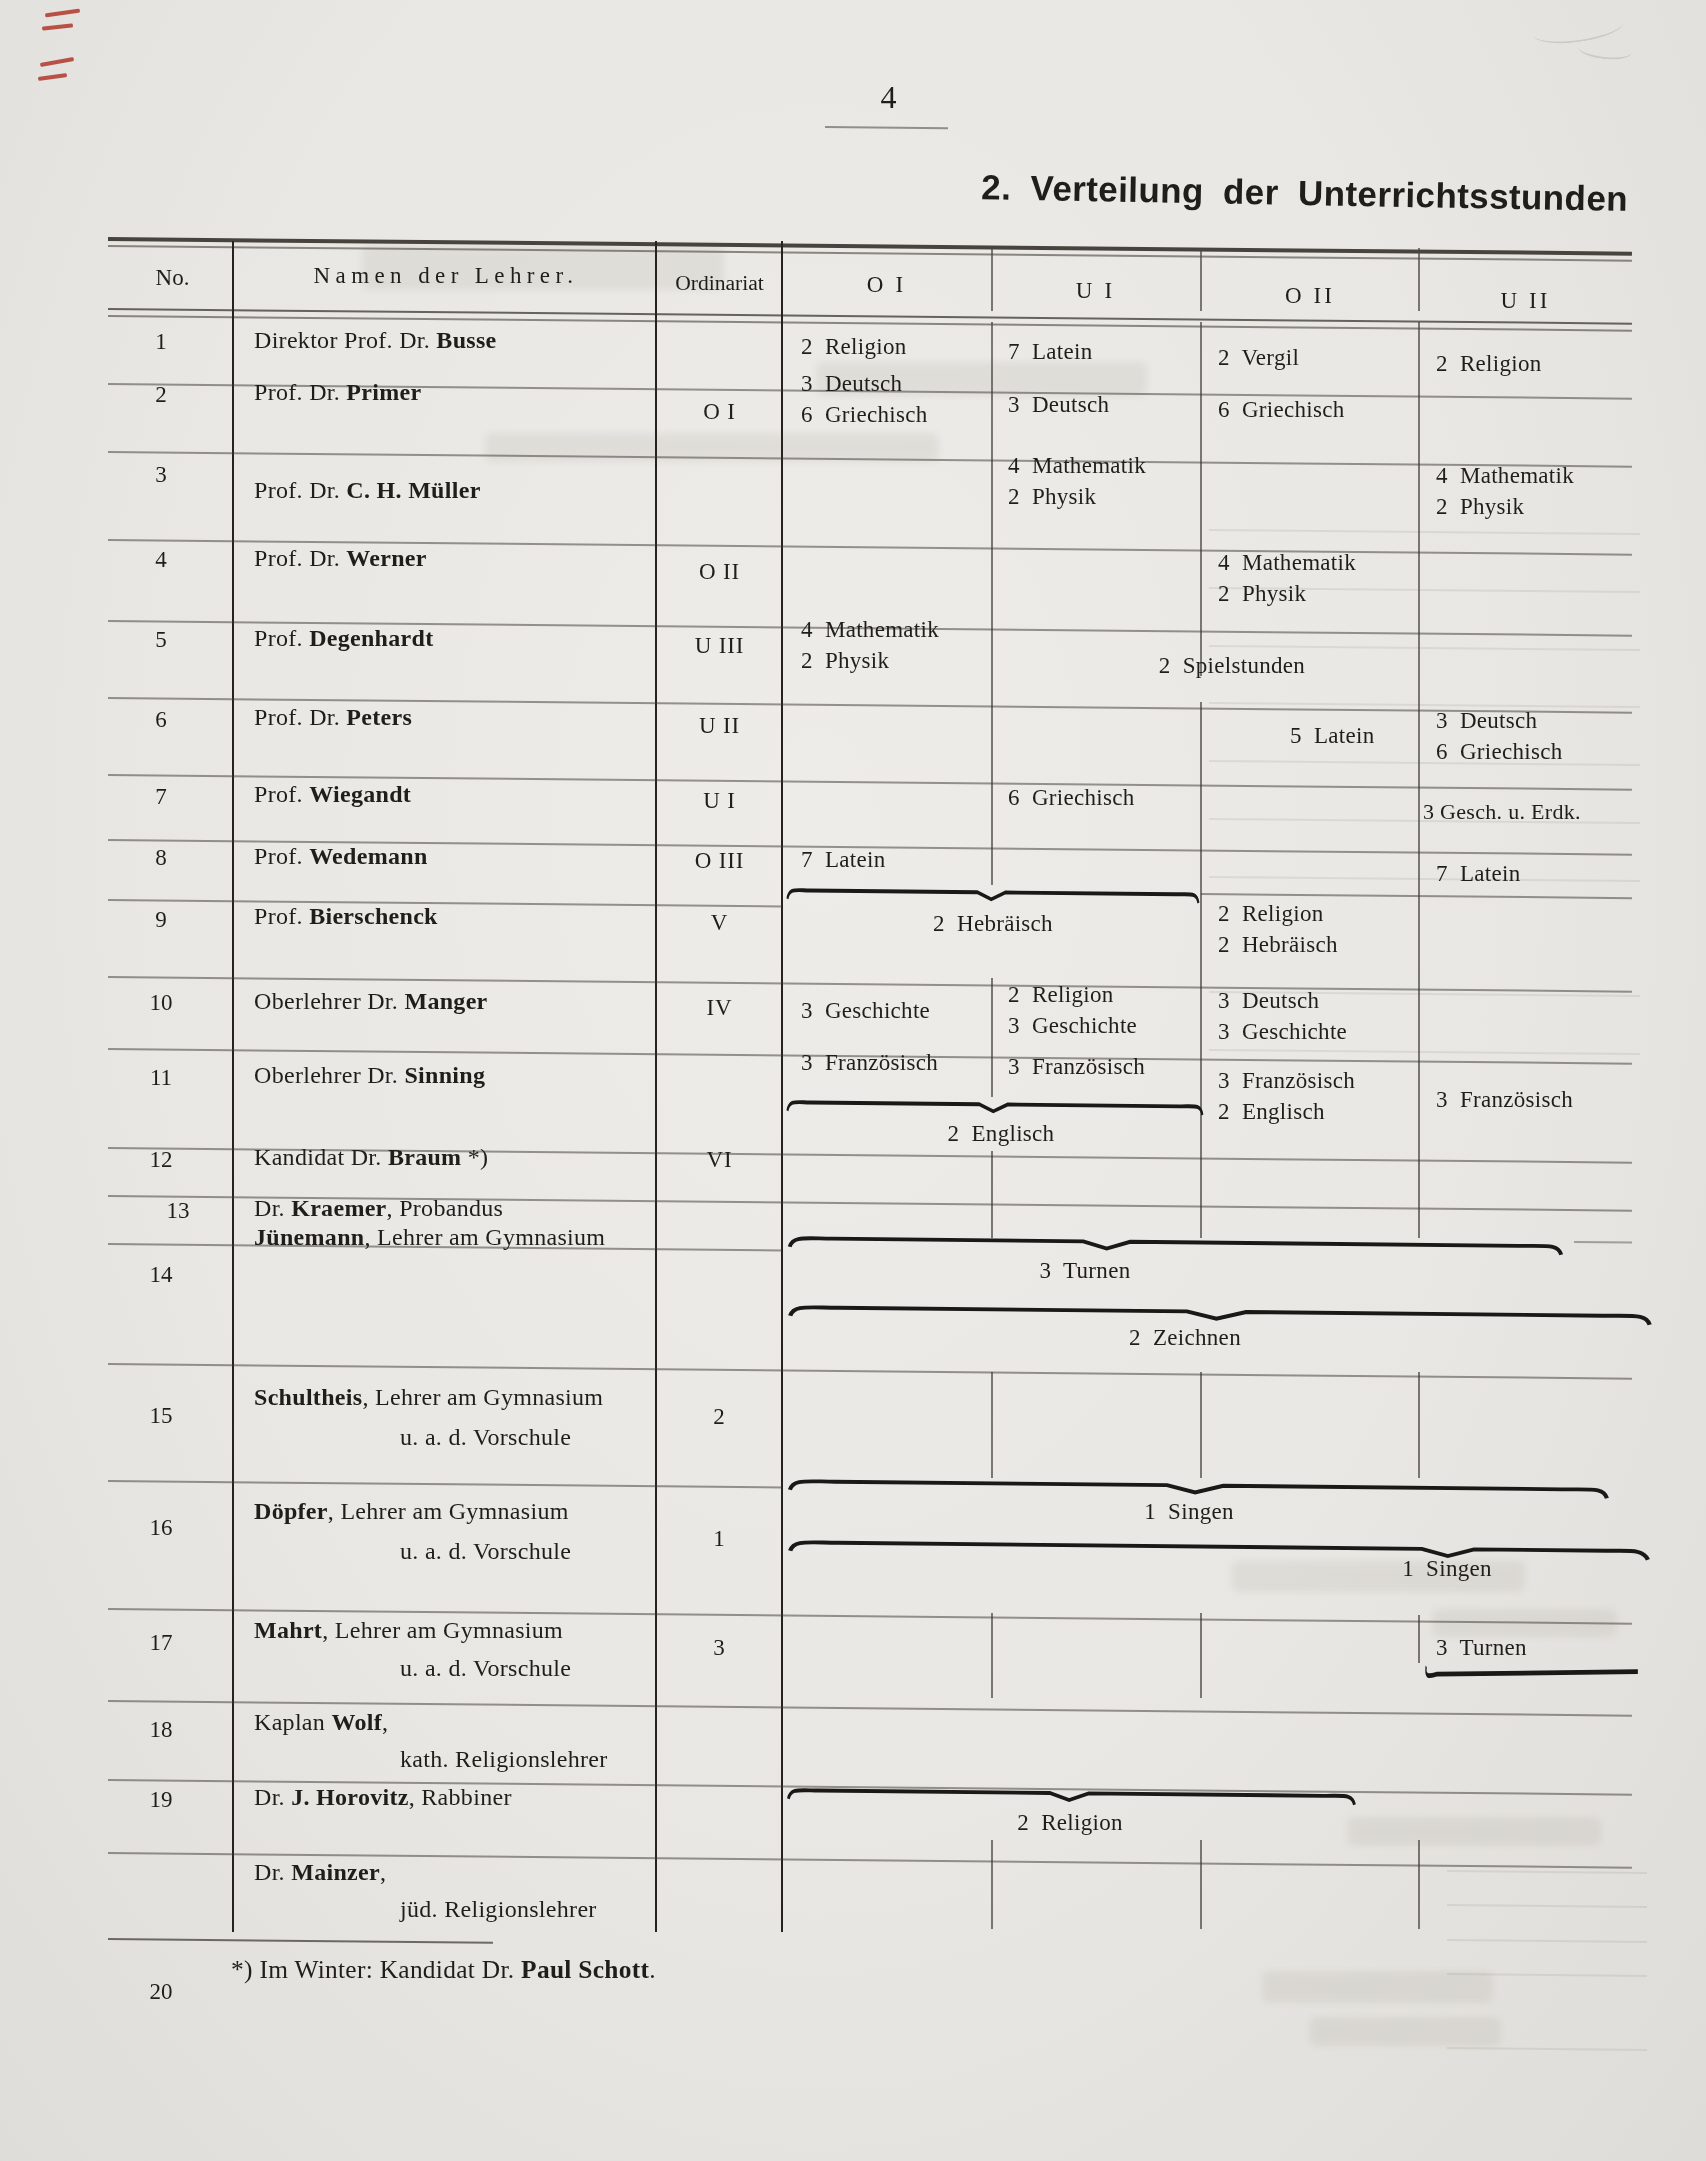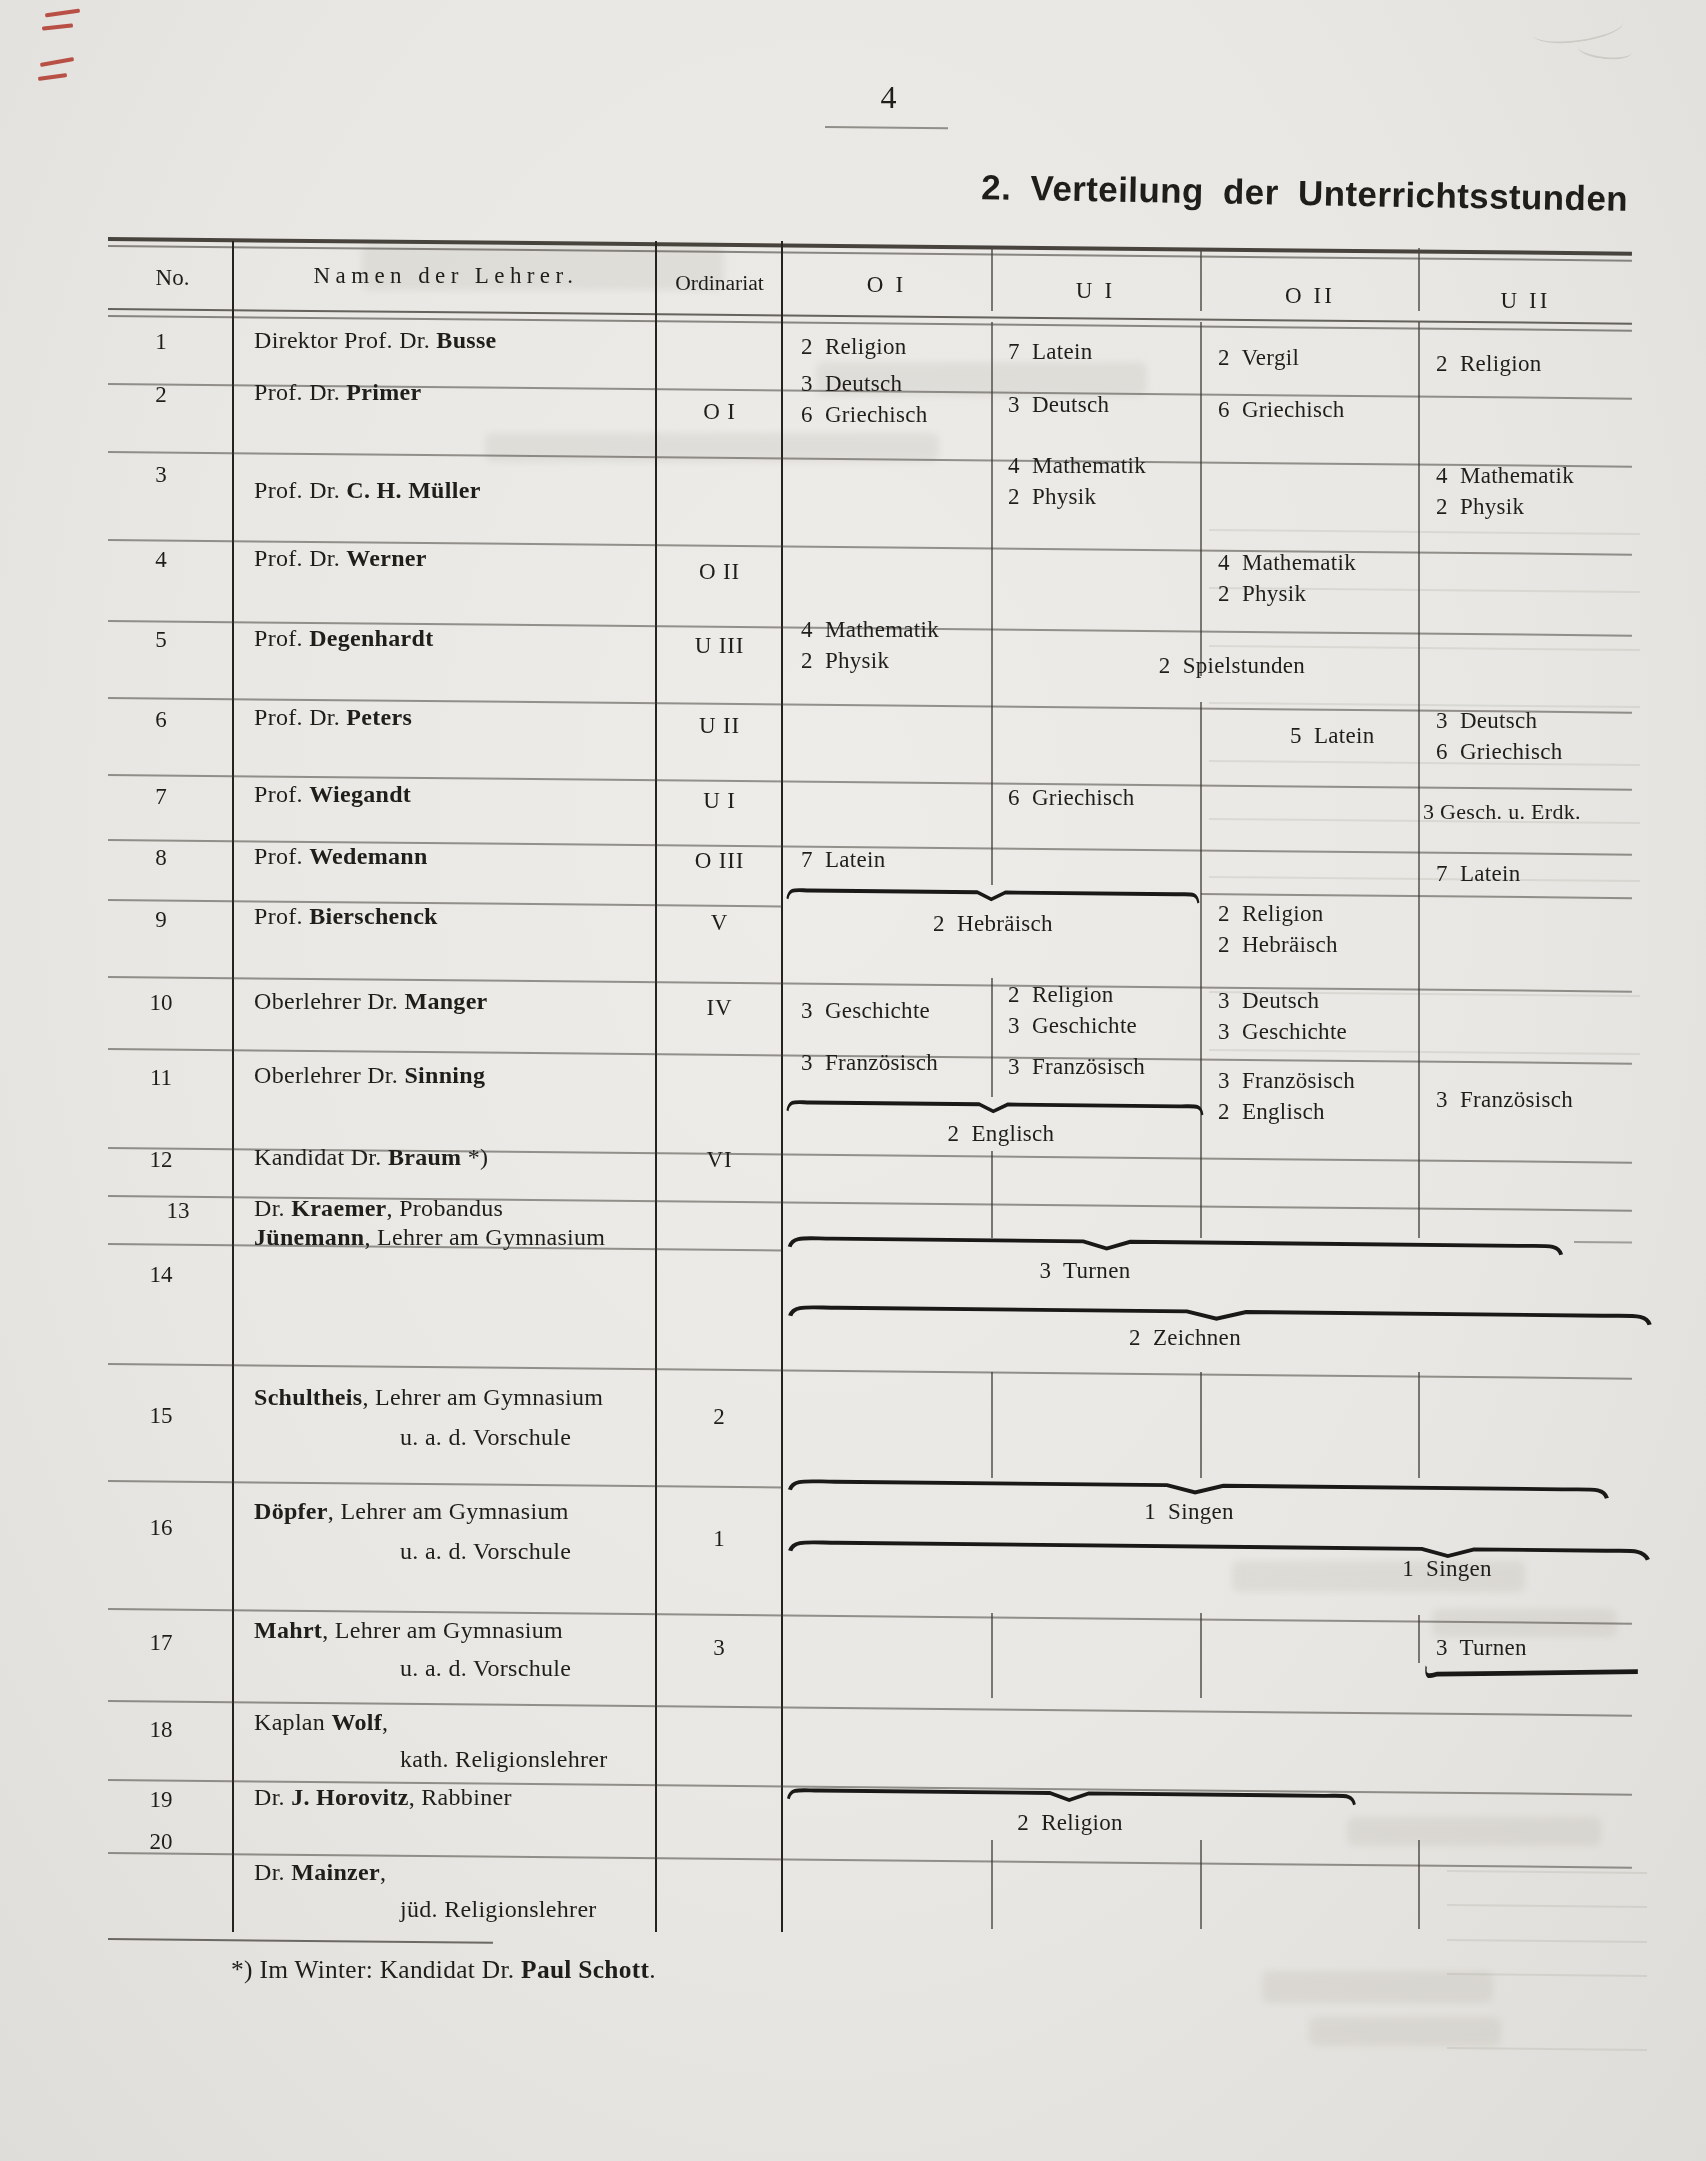--- a/index.html
+++ b/index.html
@@ -142,21 +142,21 @@
   <div class="rowno" style="left:115px;top:990px">10</div>
   <div class="rowno" style="left:115px;top:1065px">11</div>
   <div class="rowno" style="left:115px;top:1147px">12</div>
   <div class="rowno" style="left:132px;top:1198px">13</div>
   <div class="rowno" style="left:115px;top:1262px">14</div>
   <div class="rowno" style="left:115px;top:1403px">15</div>
   <div class="rowno" style="left:115px;top:1515px">16</div>
   <div class="rowno" style="left:115px;top:1630px">17</div>
   <div class="rowno" style="left:115px;top:1717px">18</div>
   <div class="rowno" style="left:115px;top:1787px">19</div>
-  <div class="rowno" style="left:115px;top:1829px">20</div>
+  <div class="rowno" style="left:115px;top:1979px">20</div>
 
   <div class="name" style="left:254px;top:327px"><span>Direktor Prof. Dr. </span><span class="b">Busse</span><span></span></div>
   <div class="name" style="left:254px;top:379px"><span>Prof. Dr. </span><span class="b">Primer</span><span></span></div>
   <div class="name" style="left:254px;top:477px"><span>Prof. Dr. </span><span class="b">C. H. Müller</span><span></span></div>
   <div class="name" style="left:254px;top:545px"><span>Prof. Dr. </span><span class="b">Werner</span><span></span></div>
   <div class="name" style="left:254px;top:625px"><span>Prof. </span><span class="b">Degenhardt</span><span></span></div>
   <div class="name" style="left:254px;top:704px"><span>Prof. Dr. </span><span class="b">Peters</span><span></span></div>
   <div class="name" style="left:254px;top:781px"><span>Prof. </span><span class="b">Wiegandt</span><span></span></div>
   <div class="name" style="left:254px;top:843px"><span>Prof. </span><span class="b">Wedemann</span><span></span></div>
   <div class="name" style="left:254px;top:903px"><span>Prof. </span><span class="b">Bierschenck</span><span></span></div>

